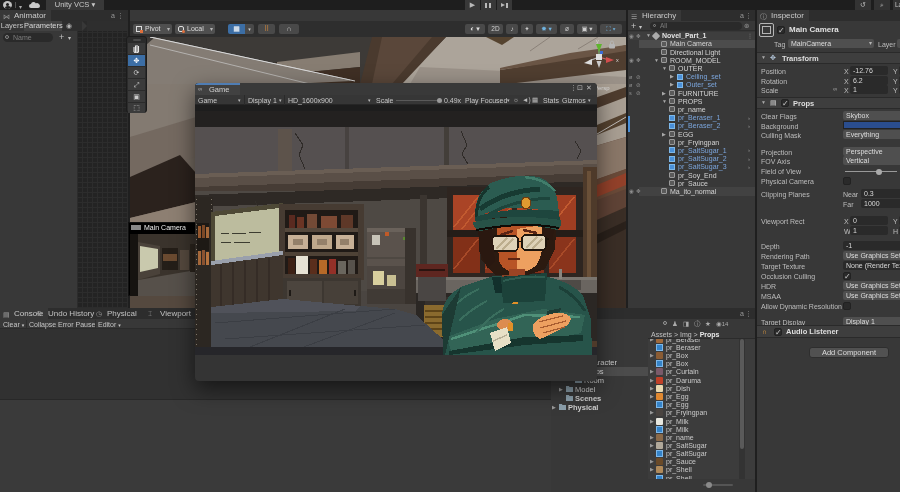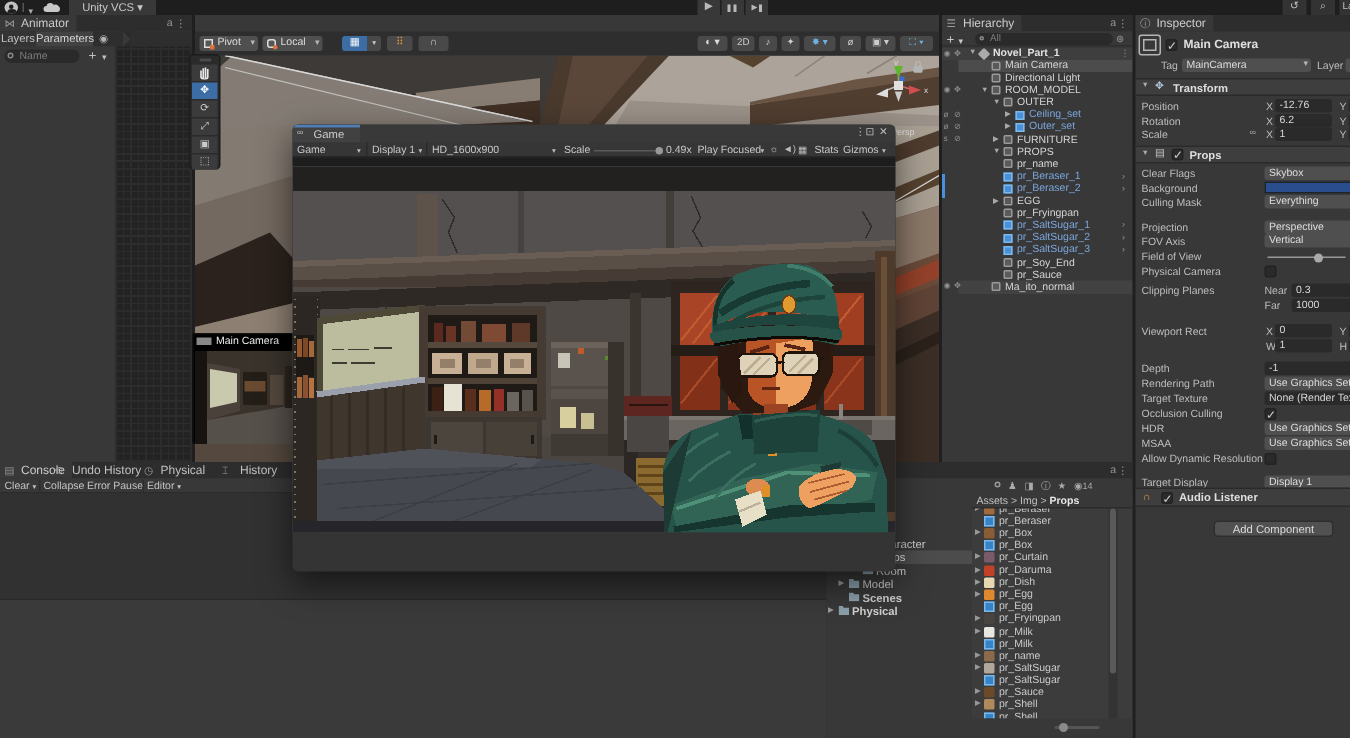--- a/index.html
+++ b/index.html
@@ -378,21 +378,21 @@
     </div>
   </div>
 
   <div class="panel" id="console" style="left:0;top:308px;width:551px;height:184px;">
     <div class="tabbar">
       <div class="tab" style="left:0;">Console<span class="ticon">▤</span></div>
       <div class="abs" style="left:38px;top:0;height:11px;font-size:8px;line-height:11px;color:#c0c0c0;padding-left:10px;">Undo History</div>
       <div class="abs" style="left:36px;top:2px;font-size:7px;color:#999;">⟲</div>
       <div class="abs" style="left:97px;top:0;height:11px;font-size:8px;line-height:11px;color:#c0c0c0;padding-left:10px;">Physical</div>
       <div class="abs" style="left:96px;top:2px;font-size:7px;color:#999;">◷</div>
-      <div class="abs" style="left:150px;top:0;height:11px;font-size:8px;line-height:11px;color:#c0c0c0;padding-left:10px;">History</div>
+      <div class="abs" style="left:150px;top:0;height:11px;font-size:8px;line-height:11px;color:#c0c0c0;padding-left:10px;">Viewport</div>
       <div class="abs" style="left:148px;top:2px;font-size:7px;color:#999;">⌶</div>
     </div>
     <div class="abs" style="left:0;top:11px;width:551px;height:10px;background:#383838;border-bottom:1px solid #2b2b2b;">
       <div class="abs f7" style="left:3px;top:1px;color:#c4c4c4;">Clear <span style="font-size:5px;">▾</span></div>
       <div class="abs" style="left:26px;top:1px;width:1px;height:8px;background:#2d2d2d;"></div>
       <div class="abs f7" style="left:29px;top:1px;color:#c4c4c4;">Collapse</div>
       <div class="abs f7" style="left:58px;top:1px;color:#c4c4c4;">Error Pause</div>
       <div class="abs" style="left:95px;top:1px;width:1px;height:8px;background:#2d2d2d;"></div>
       <div class="abs f7" style="left:98px;top:1px;color:#c4c4c4;">Editor <span style="font-size:5px;">▾</span></div>
     </div>

